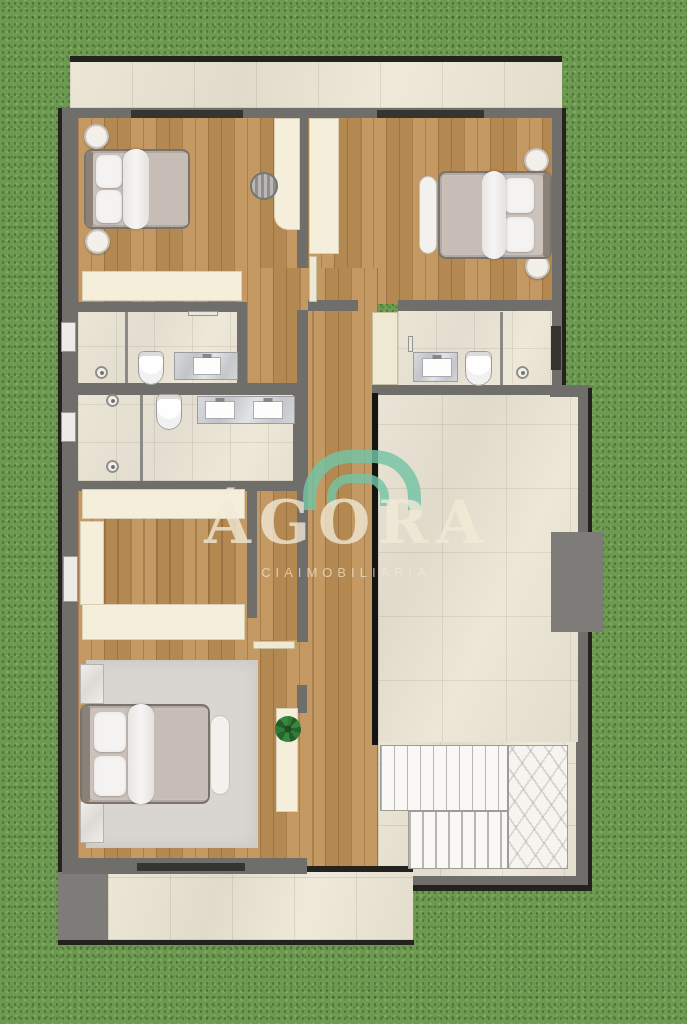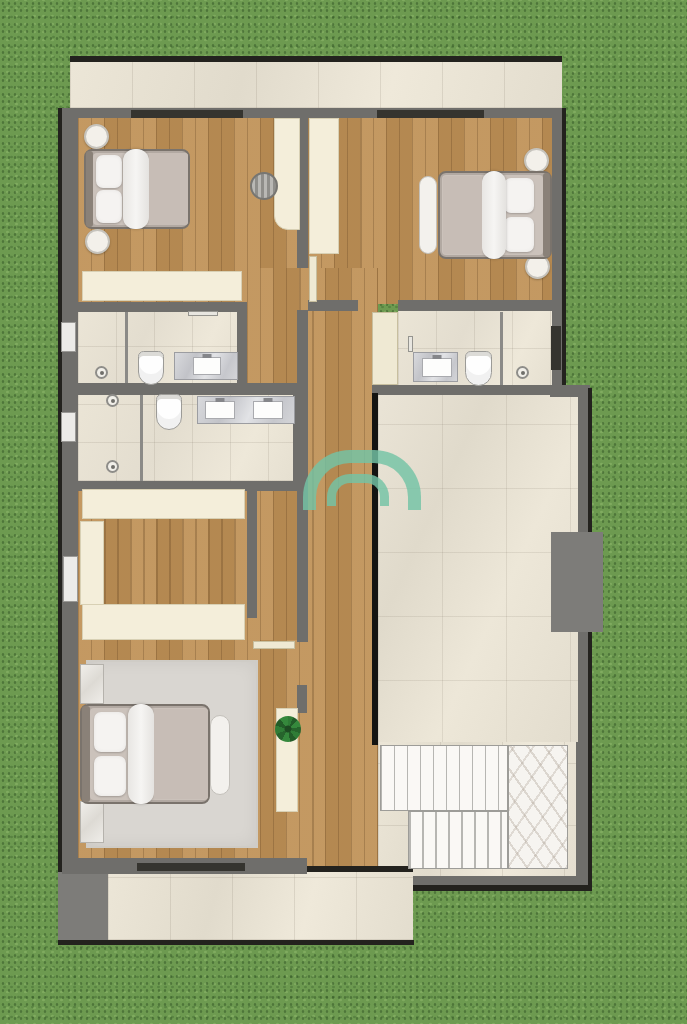--- a/index.html
+++ b/index.html
@@ -198,14 +198,16 @@
     </div>
     <div class="el benchv" style="left: 210px; top: 715px; width: 20px; height: 80px;"></div>
     <div class="el cream" style="left: 276px; top: 708px; width: 22px; height: 104px;"></div>
     <div class="el plant" style="left: 275px; top: 716px; width: 26px; height: 26px;"></div>
     <div class="el chevron" style="left: 508px; top: 745px; width: 60px; height: 124px;"></div>
     <div class="el stairs" style="left: 380px; top: 745px; width: 128px; height: 66px;"></div>
     <div class="el stairs" style="left: 408px; top: 811px; width: 100px; height: 58px;"></div>
     <div id="wm">
     <div id="wm-arch-outer" class="wm-arch"></div>
     <div id="wm-arch-inner" class="wm-arch"></div>
+    <div id="wm-title">ÁGORA</div>
+    <div id="wm-sub">CIAIMOBILIARIA</div>
   </div>
 </div>
 
 </body></html>

